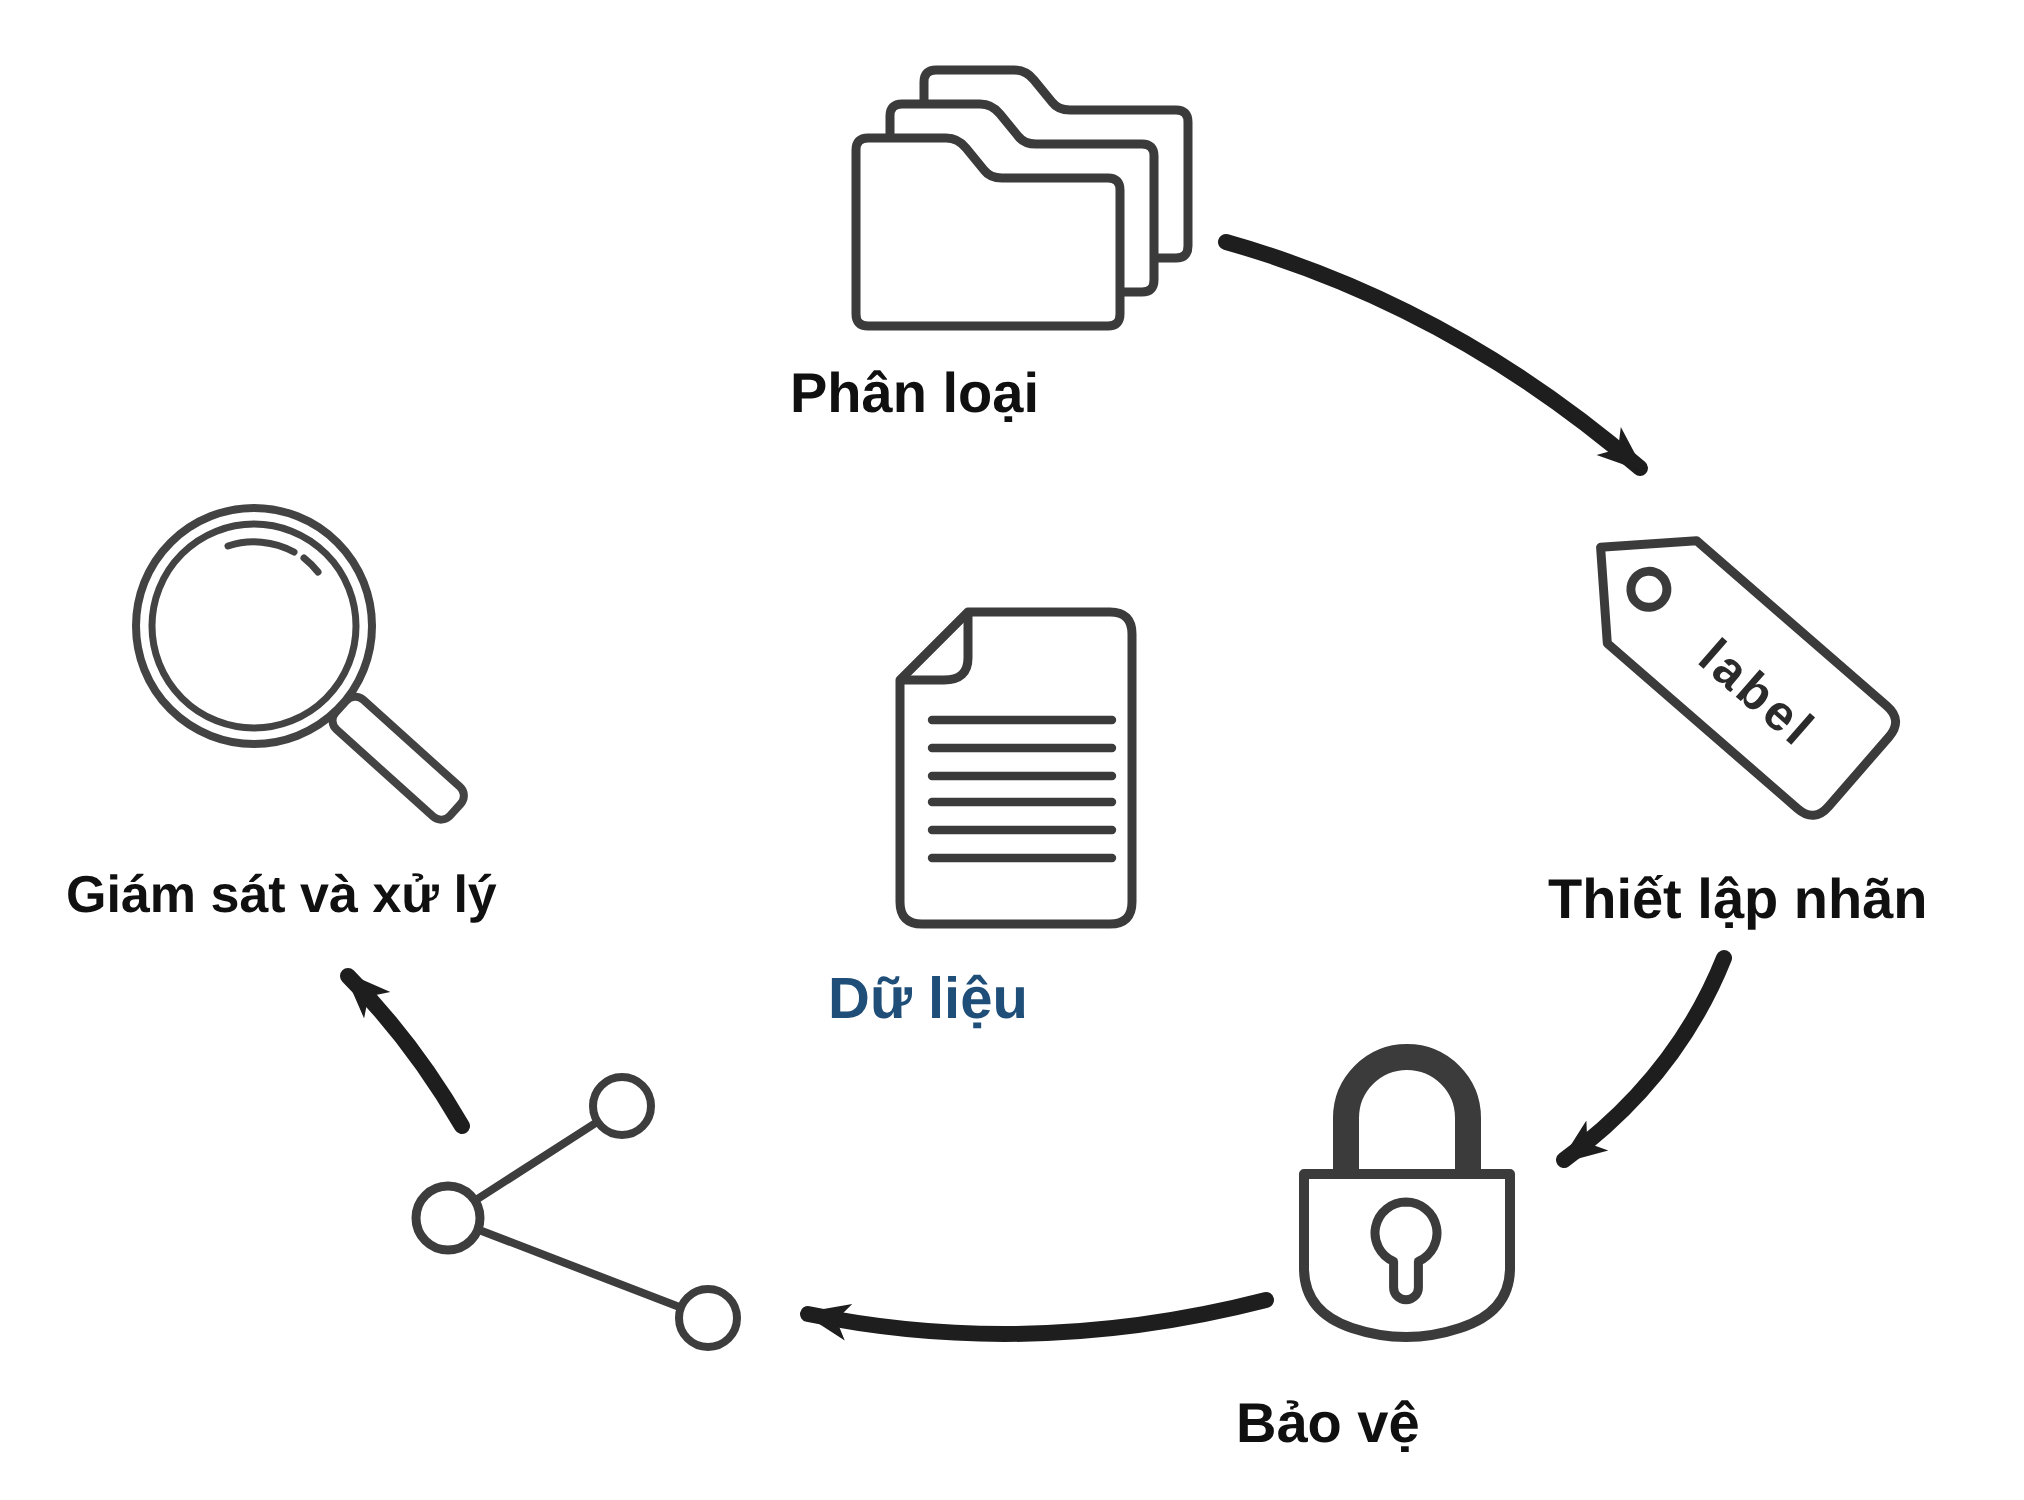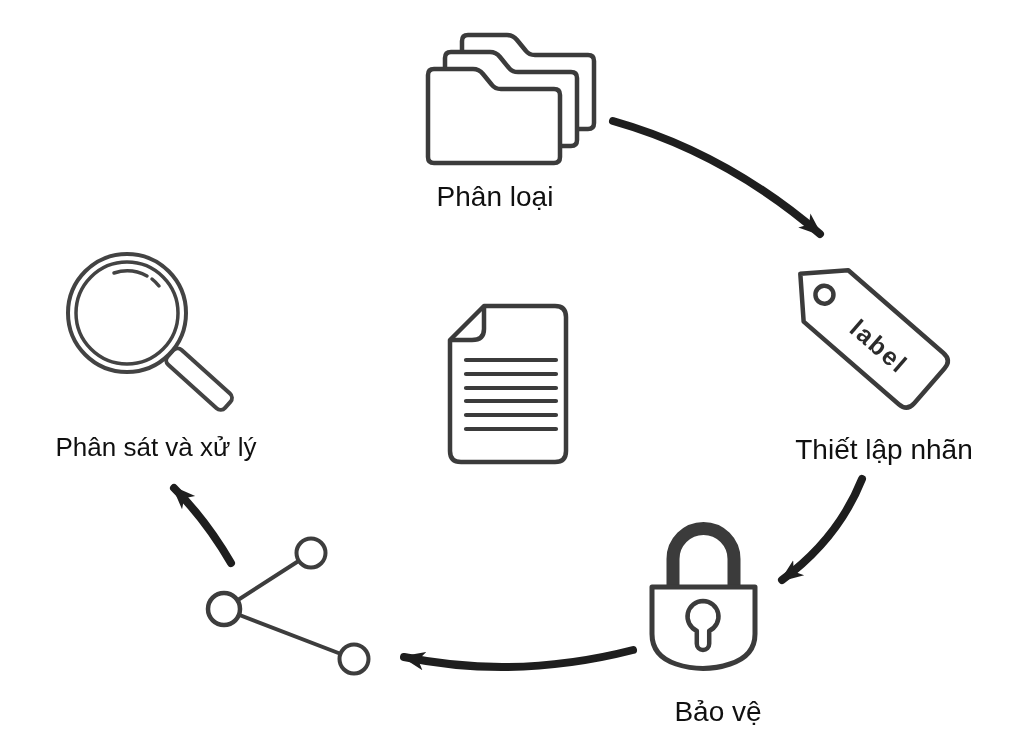--- a/index.html
+++ b/index.html
@@ -6,24 +6,24 @@
   .stage{
     position:relative;
     width:1012px;height:750px;
     background:#ffffff;
     overflow:hidden;
     font-family:"Liberation Sans", sans-serif;
   }
   .stage svg{position:absolute;left:0;top:0;}
   .lbl{
     position:absolute;
-    font-weight:400;
+    font-weight:700;
     font-size:28px;
     color:#101010;
-    text-align:center;
+    text-align:left;
     white-space:nowrap;
     line-height:1.1;
   }
   .lbl-classify{left:395px;top:182px;width:200px;}
   .lbl-label{left:774px;top:423px;width:220px;margin-top:12px;}
   .lbl-protect{left:618px;top:697px;width:200px;}
   .lbl-share{left:166px;top:688px;width:200px;}
   .lbl-monitor{left:33px;top:433px;width:246px;font-size:26px;}
   .lbl-data{left:414px;top:485px;width:200px;font-size:29px;color:#1f4e79;}
   svg text{font-family:"Liberation Sans", sans-serif;}
@@ -85,15 +85,16 @@
     <g stroke="#3b3b3b">
       <path d="M 484,306 L 555,306 Q 566,306 566,317 L 566,451 Q 566,462 555,462 L 461,462 Q 450,462 450,451 L 450,340 Z" fill="#ffffff" stroke-width="4.5" stroke-linejoin="round"></path>
       <path d="M 484,307 L 484,329 Q 484,340 472,340 L 452,340" fill="none" stroke-width="4.5"></path>
       <path d="M 466,360 H 556 M 466,374 H 556 M 466,388 H 556 M 466,401 H 556 M 466,415 H 556 M 466,429 H 556" stroke-width="4.2" stroke-linecap="round"></path>
     </g>
   </svg>
 
   <div class="lbl lbl-classify">Phân loại</div>
   <div class="lbl lbl-label">Thiết lập nhãn</div>
   <div class="lbl lbl-protect">Bảo vệ</div>
-  <div class="lbl lbl-monitor">Phân sát và xử lý</div>
+  <div class="lbl lbl-monitor">Giám sát và xử lý</div>
+  <div class="lbl lbl-data">Dữ liệu</div>
 
 </div>
 
 </body></html>

